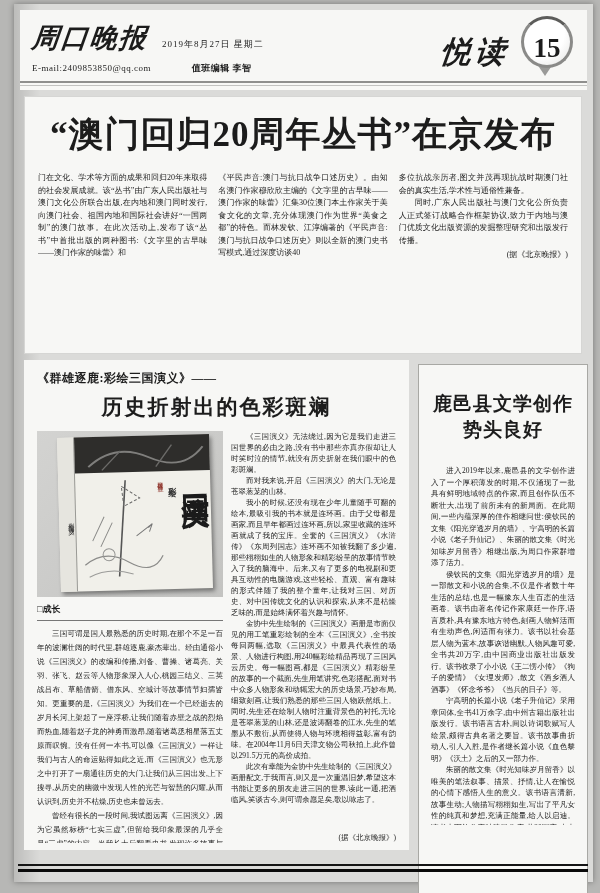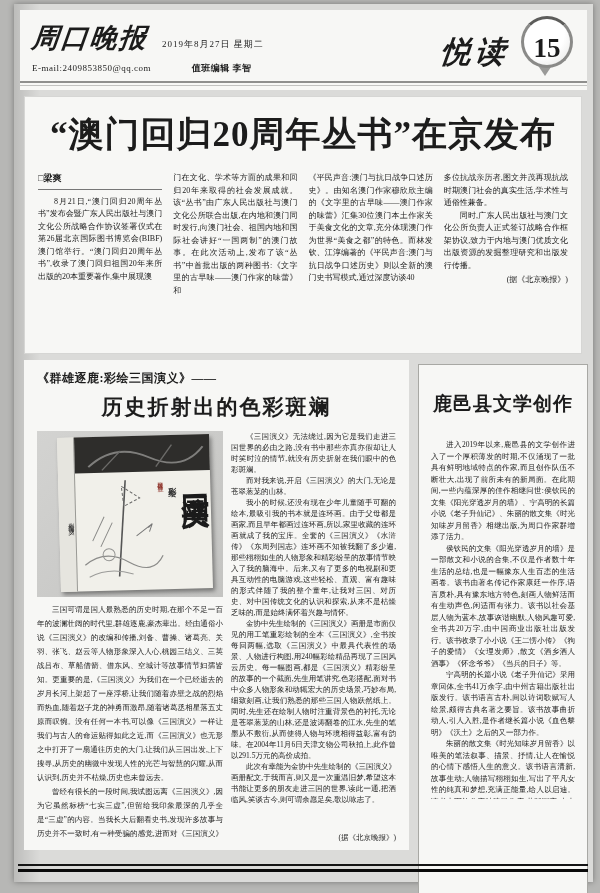--- a/index.html
+++ b/index.html
@@ -172,24 +172,20 @@
     </div>
     <div class="header-rules">
       <div class="header-rule1"></div>
       <div class="header-rule2"></div>
     </div>
   </div>
 
   <div class="block lead">
     <div class="lead-headline">“澳门回归20周年丛书”在京发布</div>
     <div class="lead-cols">
-      <div class="col">
-        <div class="byline-box">□梁爽</div>
-        <div class="para">8月21日,“澳门回归20周年丛书”发布会暨广东人民出版社与澳门文化公所战略合作协议签署仪式在第26届北京国际图书博览会(BIBF)澳门馆举行。“澳门回归20周年丛书”,收录了澳门回归祖国20年来所出版的20本重要著作,集中展现澳</div>
-      </div>
       <div class="col">
         <div class="para-cont">门在文化、学术等方面的成果和回归20年来取得的社会发展成就。该“丛书”由广东人民出版社与澳门文化公所联合出版,在内地和澳门同时发行,向澳门社会、祖国内地和国际社会讲好“一国两制”的澳门故事。在此次活动上,发布了该“丛书”中首批出版的两种图书:《文字里的古早味——澳门作家的味蕾》和</div>
       </div>
       <div class="col">
         <div class="para-cont">《平民声音:澳门与抗日战争口述历史》。由知名澳门作家穆欣欣主编的《文字里的古早味——澳门作家的味蕾》汇集30位澳门本土作家关于美食文化的文章,充分体现澳门作为世界“美食之都”的特色。而林发钦、江淳编著的《平民声音:澳门与抗日战争口述历史》则以全新的澳门史书写模式,通过深度访谈40</div>
       </div>
       <div class="col">
         <div class="para-cont">多位抗战亲历者,图文并茂再现抗战时期澳门社会的真实生活,学术性与通俗性兼备。</div>
         <div class="para">同时,广东人民出版社与澳门文化公所负责人正式签订战略合作框架协议,致力于内地与澳门优质文化出版资源的发掘整理研究和出版发行传播。</div>
         <div class="credit-line">(据《北京晚报》)</div>
@@ -220,39 +216,41 @@
                 <path d="M58,60 L74,48 M70,52 L74,48 L71,56" stroke="#777" stroke-width="1" fill="none"></path>
                 <path d="M14,64 L26,40 M22,70 L34,46" stroke="#8a8a88" stroke-width="1" fill="none"></path>
                 <circle cx="30" cy="78" r="6" fill="none" stroke="#949492" stroke-width="1"></circle>
               </svg>
               <div class="book-series">群雄逐鹿</div>
               <div class="book-label">彩绘</div>
               <div class="book-title">三国演义</div>
             </div>
           </div>
         </div>
+        <div class="byline-box">□成长</div>
         <div class="feat-left-text">
           <div class="para">三国可谓是国人最熟悉的历史时期,在那个不足一百年的波澜壮阔的时代里,群雄逐鹿,豪杰辈出。经由通俗小说《三国演义》的改编和传播,刘备、曹操、诸葛亮、关羽、张飞、赵云等人物形象深入人心,桃园三结义、三英战吕布、草船借箭、借东风、空城计等故事情节妇孺皆知。更重要的是,《三国演义》为我们在一个已经逝去的岁月长河上架起了一座浮桥,让我们随着赤壁之战的烈焰而热血,随着赵子龙的神勇而激昂,随着诸葛丞相星落五丈原而叹惋。没有任何一本书,可以像《三国演义》一样让我们与古人的命运贴得如此之近,而《三国演义》也无形之中打开了一扇通往历史的大门,让我们从三国出发,上下搜寻,从历史的幽微中发现人性的光芒与智慧的闪耀,从而认识到,历史并不枯燥,历史也未曾远去。</div>
           <div class="para">曾经有很长的一段时间,我试图远离《三国演义》,因为它虽然标榜“七实三虚”,但留给我印象最深的几乎全是“三虚”的内容。当我长大后翻看史书,发现许多故事与历史并不一致时,有一种受骗的感觉,进而对《三国演义》中许多人物过度的美化或丑化心生不平之虑。但后来我发现,</div>
         </div>
       </div>
       <div class="feat-right">
         <div class="para">《三国演义》无法绕过,因为它是我们走进三国世界的必由之路,没有书中那些亦真亦假却让人时笑时泣的情节,就没有历史折射在我们眼中的色彩斑斓。</div>
         <div class="para">而对我来说,开启《三国演义》的大门,无论是苍翠葱茏的山林。</div>
         <div class="para">我小的时候,还没有现在少年儿童随手可翻的绘本,最吸引我的书本就是连环画。由于父母都是画家,而且早年都画过连环画,所以,家里收藏的连环画就成了我的宝库。全套的《三国演义》《水浒传》《东周列国志》连环画不知被我翻了多少遍,那些栩栩如生的人物形象和精彩纷呈的故事情节映入了我的脑海中。后来,又有了更多的电视剧和更具互动性的电脑游戏,这些轻松、直观、富有趣味的形式伴随了我的整个童年,让我对三国、对历史、对中国传统文化的认识和探索,从来不是枯燥乏味的,而是始终满怀着兴趣与情怀。</div>
         <div class="para">金协中先生绘制的《三国演义》画册是市面仅见的用工笔重彩绘制的全本《三国演义》,全书按每回两幅,选取《三国演义》中最具代表性的场景、人物进行构图,用240幅彩绘精品再现了三国风云历史。每一幅图画,都是《三国演义》精彩纷呈的故事的一个截面,先生用笔讲究,色彩搭配,面对书中众多人物形象和动辄宏大的历史场景,巧妙布局,细致刻画,让我们熟悉的那些三国人物跃然纸上。同时,先生还在绘制人物时注重背景色的衬托,无论是苍翠葱茏的山林,还是波涛翻卷的江水,先生的笔墨从不敷衍,从而使得人物与环境相得益彰,富有韵味。在2004年11月6日天津文物公司秋拍上,此作曾以291.5万元的高价成拍。</div>
         <div class="para">此次有幸能为金协中先生绘制的《三国演义》画册配文,于我而言,则又是一次重温旧梦,希望这本书能让更多的朋友走进三国的世界,读此一通,把酒临风,笑谈古今,则可谓余愿足矣,歌以咏志了。</div>
         <div class="feat-credit">(据《北京晚报》)</div>
       </div>
     </div>
   </div>
 
   <div class="block sidebar">
     <div class="sidebar-title">
       <div>鹿邑县文学创作</div>
+      <div>势头良好</div>
     </div>
     <div class="sidebar-body">
       <div class="para">进入2019年以来,鹿邑县的文学创作进入了一个厚积薄发的时期,不仅涌现了一批具有鲜明地域特点的作家,而且创作队伍不断壮大,出现了前所未有的新局面。在此期间,一些内蕴深厚的佳作相继问世:侯钦民的文集《阳光穿透岁月的墙》、宁高明的长篇小说《老子升仙记》、朱丽的散文集《时光知味岁月留香》相继出版,为周口作家群增添了活力。</div>
       <div class="para">侯钦民的文集《阳光穿透岁月的墙》是一部散文和小说的合集,不仅是作者数十年生活的总结,也是一幅豫东人生百态的生活画卷。该书由著名传记作家康廷一作序,语言质朴,具有豫东地方特色,刻画人物鲜活而有生动声色,闲适而有张力。该书以社会基层人物为蓝本,故事诙谐幽默,人物风趣可爱,全书共20万字,由中国商业出版社出版发行。该书收录了小小说《王二愣小传》《狗子的爱情》《女理发师》,散文《酒乡酒人酒事》《怀念爷爷》《当兵的日子》等。</div>
       <div class="para">宁高明的长篇小说《老子升仙记》采用章回体,全书41万余字,由中州古籍出版社出版发行。该书语言古朴,间以诗词歌赋写人绘景,颇得古典名著之要旨。该书故事曲折动人,引人入胜,是作者继长篇小说《血色黎明》《沃土》之后的又一部力作。</div>
       <div class="para">朱丽的散文集《时光知味岁月留香》以唯美的笔法叙事、描景、抒情,让人在愉悦的心情下感悟人生的意义。该书语言清新,故事生动;人物描写栩栩如生,写出了平凡女性的纯真和梦想,充满正能量,给人以启迪。该书由军旅作家叶建民作序,共20万字,由中国商业出版社出版,并在全国发行。</div>
 
     </div>
   </div>
 

